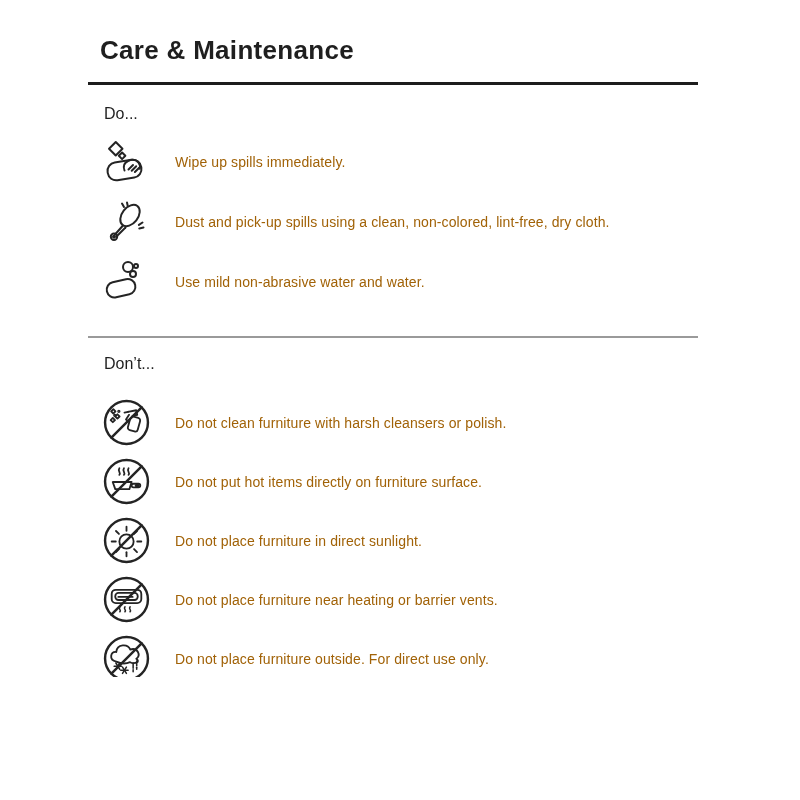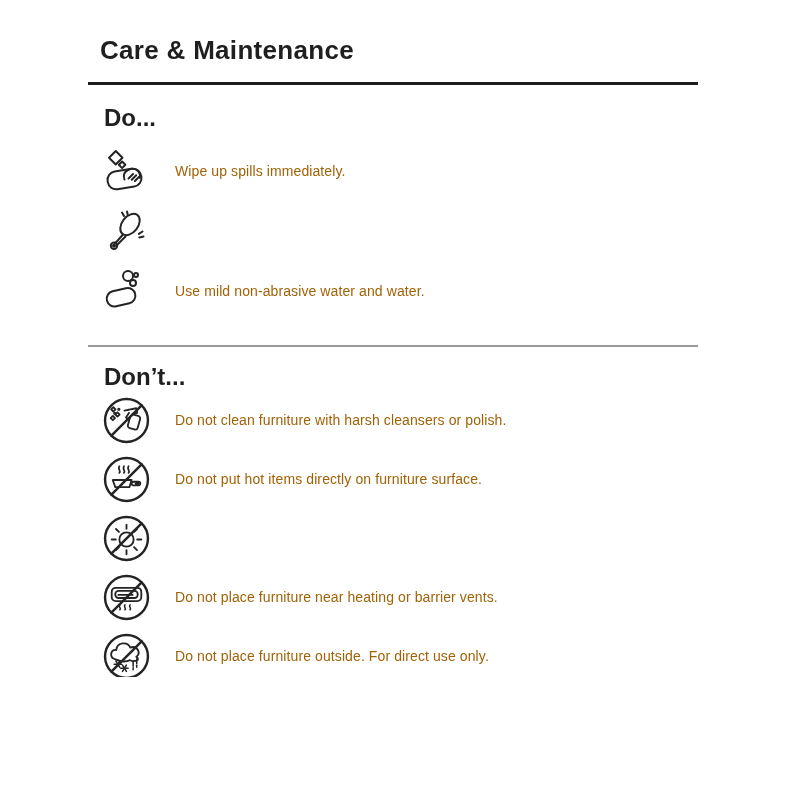--- a/index.html
+++ b/index.html
@@ -9,24 +9,24 @@
     box-sizing:border-box; padding-top:36px; position:relative;
   }
   .page-title {
     margin:0 0 0 100px; font-size:26px; font-weight:bold; color:#1f1f1f;
     letter-spacing:0.3px; line-height:1.15;
   }
   .rule { margin-left:88px; width:610px; border:none; }
   .rule-strong { margin-top:16px; border-top:3px solid #1d1d1d; }
   .rule-light  { margin-top:24px; border-top:2px solid #9a9a9a; }
   .section-heading {
-    margin:20px 0 10px 104px; font-size:24px; font-weight:bold; color:#1f1f1f;
+    margin:20px 0 10px 104px; font-size:16px; font-weight:normal; color:#1f1f1f;
     line-height:1.1;
   }
-  .section-heading.dont { margin-top:17px; margin-bottom:0; }
+  .section-heading.dont { margin-top:17px; margin-bottom:20px; }
   .row { display:flex; align-items:center; margin-left:100px; height:60px; }
   .row.dont { height:59px; }
   .icon { flex:0 0 52px; width:52px; display:flex; justify-content:center; align-items:center; }
   .icon svg { display:block; }
   .item-text { margin-left:23px; font-size:14px; color:#a16207; letter-spacing:0.1px; }
 </style>
 </head>
 <body>
 
 <div class="page">
@@ -58,20 +58,21 @@
         <path d="M20 26.5 L12 35.5"></path>
         <path d="M22.5 28.5 L13.5 37.5"></path>
         <circle cx="11" cy="37.8" r="3.2"></circle>
         <circle cx="11" cy="37.8" r="1"></circle>
         <path d="M19 4.5 l2 3.5"></path>
         <path d="M24 3.5 l0.8 3.8"></path>
         <path d="M39.5 23.5 l-3.6 2.4"></path>
         <path d="M40.5 28.5 l-4.2 1"></path>
       </svg>
     </span>
+    <span class="item-text">Dust and pick-up spills using a clean, non-colored, lint-free, dry cloth.</span>
   </div>
 
   <div class="row">
     <span class="icon">
       <svg width="46" height="46" viewBox="0 0 46 46" fill="none" stroke="#242424" stroke-width="2" stroke-linecap="round" stroke-linejoin="round">
         <rect x="3.5" y="21.5" width="29" height="15.5" rx="7.7" transform="rotate(-13 18 29)"></rect>
         <circle cx="25" cy="8" r="5"></circle>
         <circle cx="33" cy="7" r="2"></circle>
         <circle cx="30" cy="15" r="3"></circle>
       </svg>
@@ -127,20 +128,21 @@
         <line x1="24" y1="35.5" x2="24" y2="39.5"></line>
         <line x1="34.5" y1="25" x2="38.5" y2="25"></line>
         <line x1="13.5" y1="25" x2="9.5" y2="25"></line>
         <line x1="31.4" y1="17.6" x2="34.3" y2="14.7"></line>
         <line x1="31.4" y1="32.4" x2="34.3" y2="35.3"></line>
         <line x1="16.6" y1="32.4" x2="13.7" y2="35.3"></line>
         <line x1="16.6" y1="17.6" x2="13.7" y2="14.7"></line>
         <line x1="9.2" y1="38.8" x2="38.8" y2="9.2" stroke-width="2.4"></line>
       </svg>
     </span>
+    <span class="item-text">Do not place furniture in direct sunlight.</span>
   </div>
 
   <div class="row dont">
     <span class="icon">
       <svg width="49" height="49" viewBox="0 0 48 48" fill="none" stroke="#242424" stroke-width="1.8" stroke-linecap="round" stroke-linejoin="round">
         <circle cx="24" cy="24" r="21" stroke-width="2.4"></circle>
         <rect x="9.5" y="14.5" width="29" height="13" rx="4"></rect>
         <rect x="13" y="17.5" width="22" height="7" rx="3.2"></rect>
         <path d="M16 21.5 h14"></path>
         <path d="M17.5 36 c2 -1.4 -2 -2.8 0 -4.8" stroke-width="1.5"></path>

